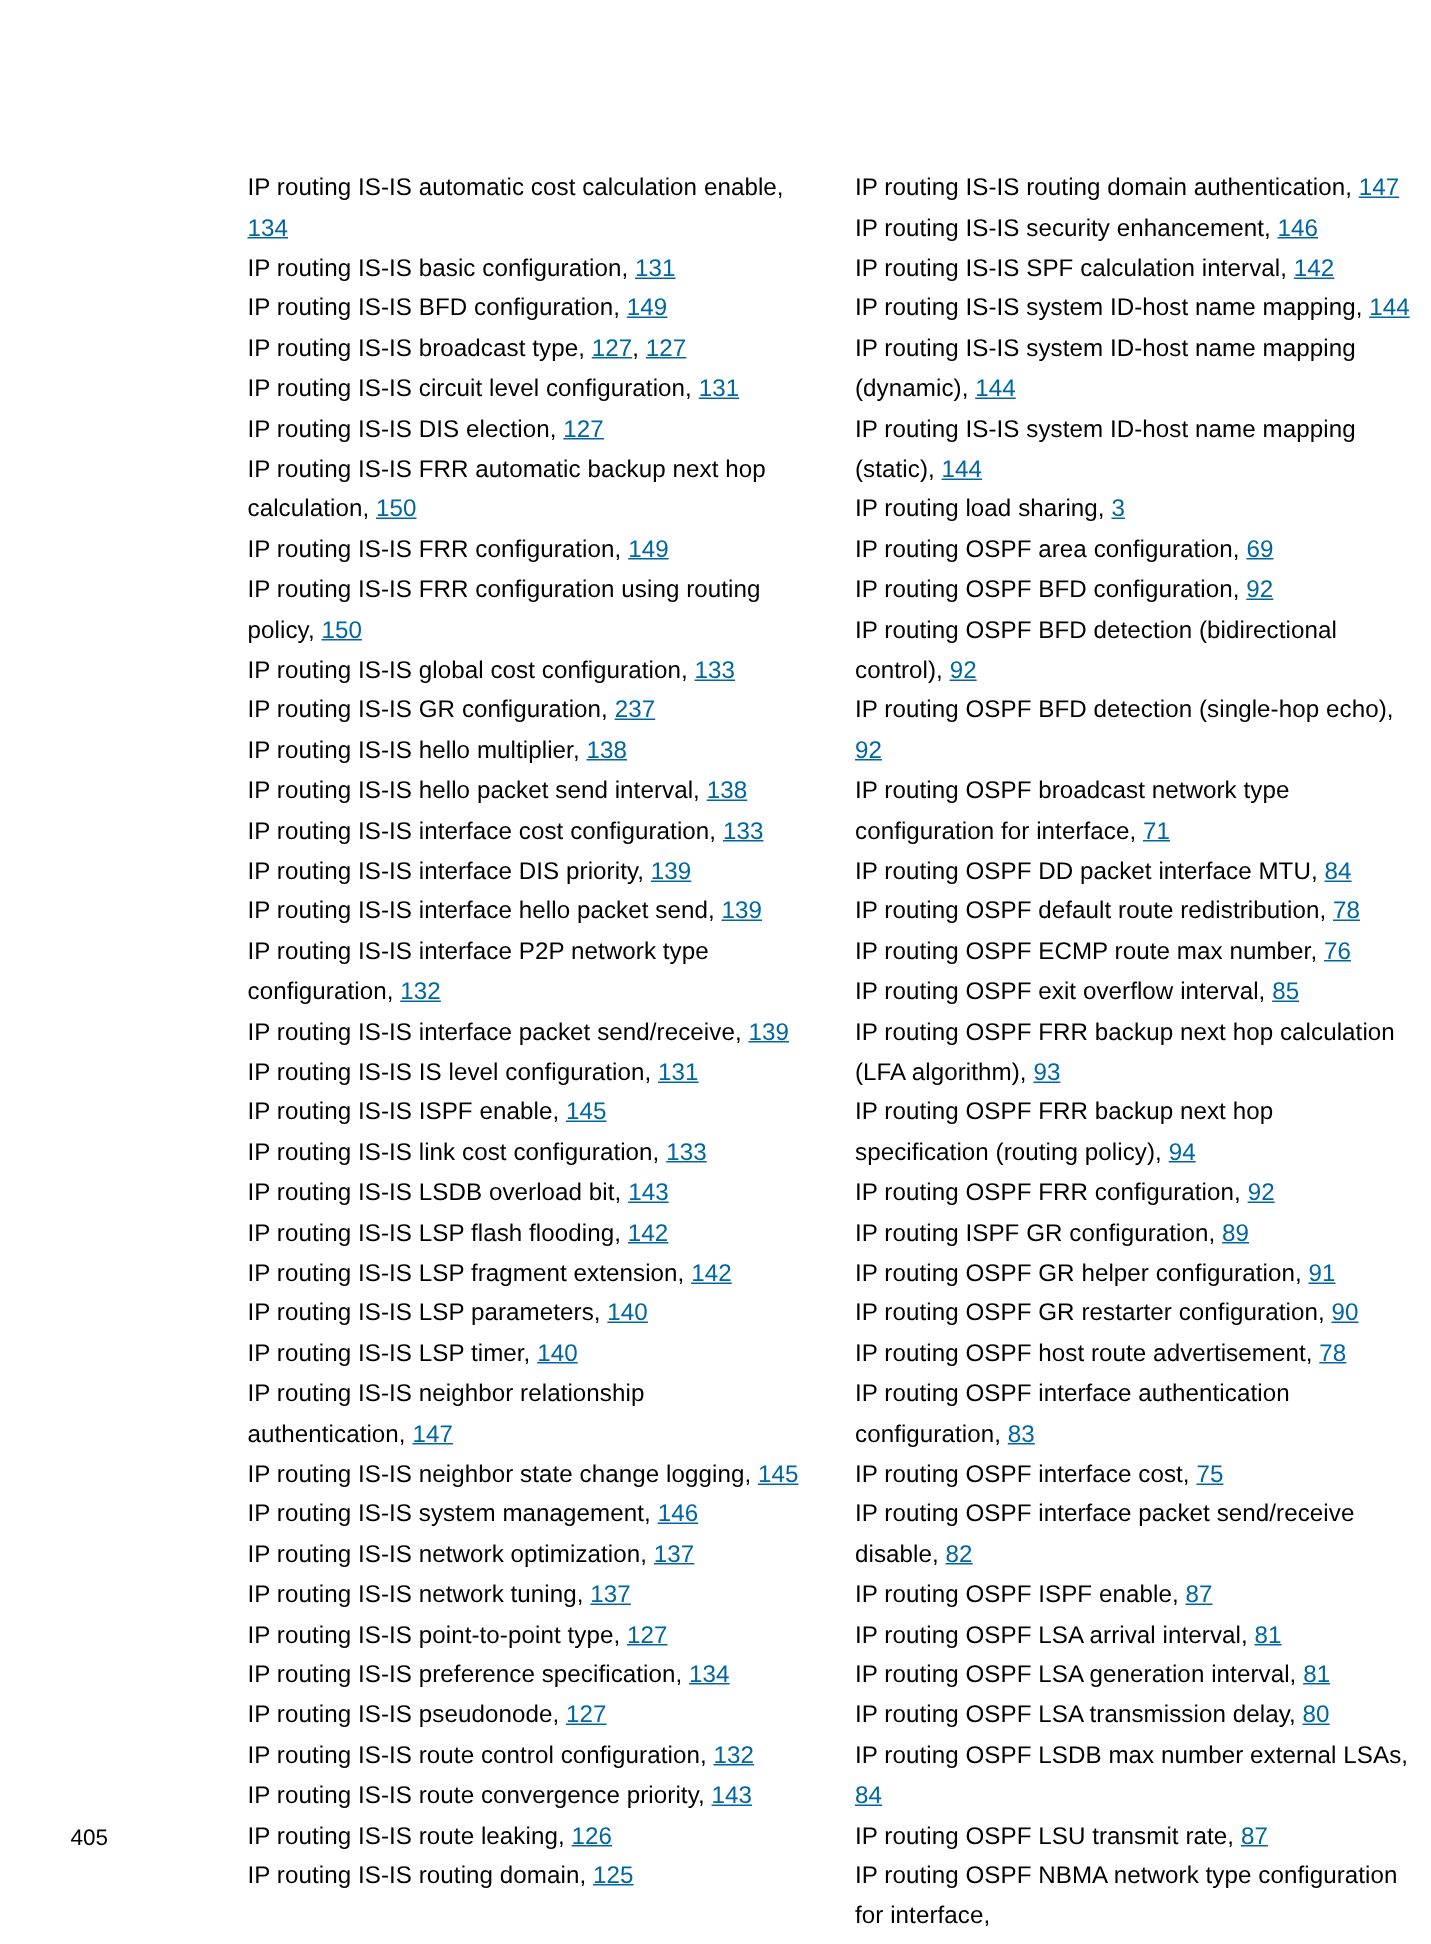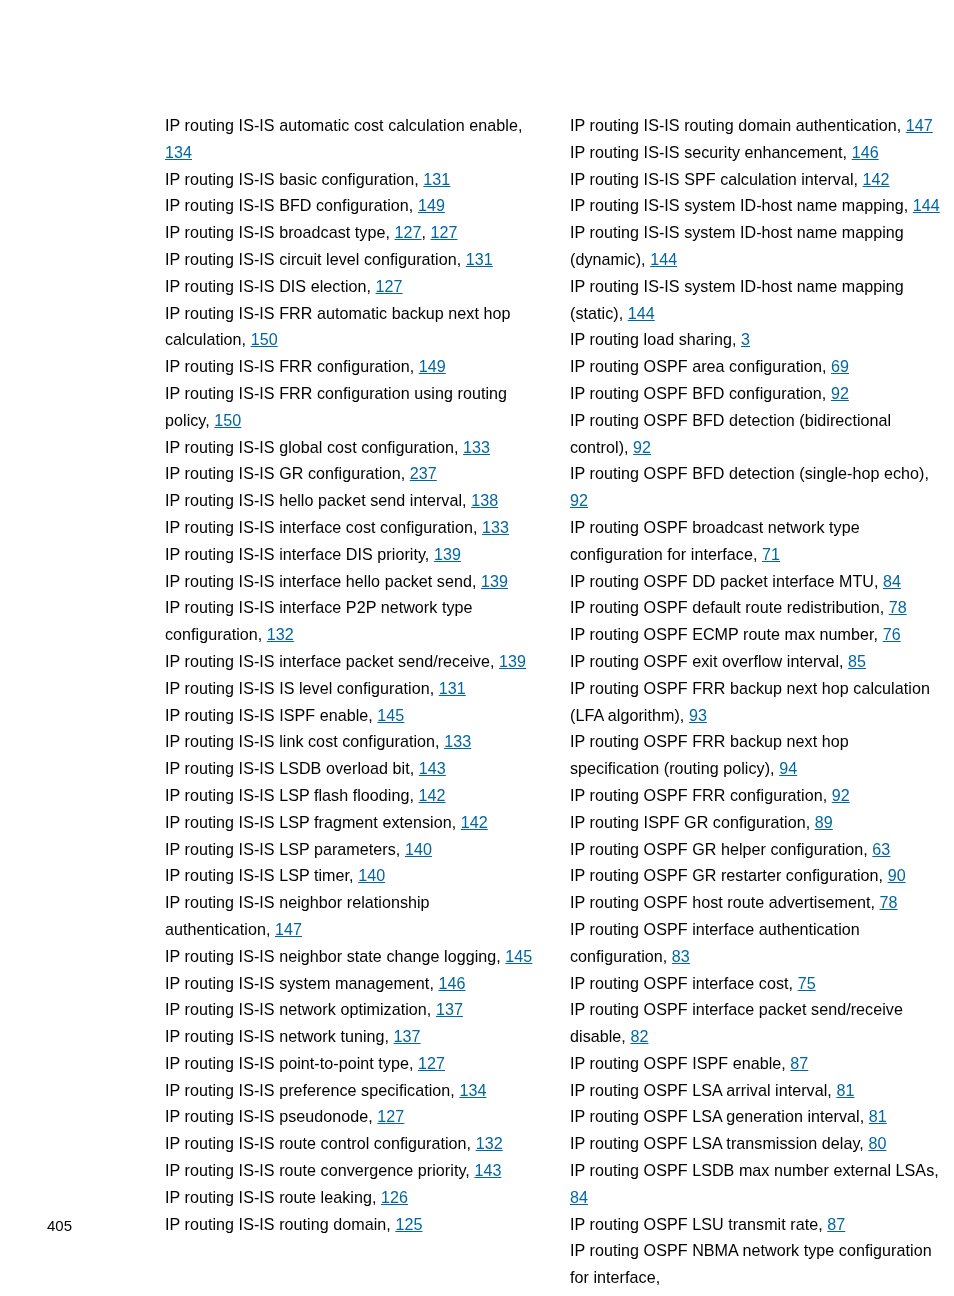--- a/index.html
+++ b/index.html
@@ -55,20 +55,21 @@
         <div class="entry"><span>IP routing IS-IS basic configuration, </span><a class="pg">131</a></div>
         <div class="entry"><span>IP routing IS-IS BFD configuration, </span><a class="pg">149</a></div>
         <div class="entry"><span>IP routing IS-IS broadcast type, </span><a class="pg">127</a>, <a class="pg">127</a></div>
         <div class="entry"><span>IP routing IS-IS circuit level configuration, </span><a class="pg">131</a></div>
         <div class="entry"><span>IP routing IS-IS DIS election, </span><a class="pg">127</a></div>
         <div class="entry"><span>IP routing IS-IS FRR automatic backup next hop calculation, </span><a class="pg">150</a></div>
         <div class="entry"><span>IP routing IS-IS FRR configuration, </span><a class="pg">149</a></div>
         <div class="entry"><span>IP routing IS-IS FRR configuration using routing policy, </span><a class="pg">150</a></div>
         <div class="entry"><span>IP routing IS-IS global cost configuration, </span><a class="pg">133</a></div>
         <div class="entry"><span>IP routing IS-IS GR configuration, </span><a class="pg">237</a></div>
+        <div class="entry"><span>IP routing IS-IS hello multiplier, </span><a class="pg">138</a></div>
         <div class="entry"><span>IP routing IS-IS hello packet send interval, </span><a class="pg">138</a></div>
         <div class="entry"><span>IP routing IS-IS interface cost configuration, </span><a class="pg">133</a></div>
         <div class="entry"><span>IP routing IS-IS interface DIS priority, </span><a class="pg">139</a></div>
         <div class="entry"><span>IP routing IS-IS interface hello packet send, </span><a class="pg">139</a></div>
         <div class="entry"><span>IP routing IS-IS interface P2P network type configuration, </span><a class="pg">132</a></div>
         <div class="entry"><span>IP routing IS-IS interface packet send/receive, </span><a class="pg">139</a></div>
         <div class="entry"><span>IP routing IS-IS IS level configuration, </span><a class="pg">131</a></div>
         <div class="entry"><span>IP routing IS-IS ISPF enable, </span><a class="pg">145</a></div>
         <div class="entry"><span>IP routing IS-IS link cost configuration, </span><a class="pg">133</a></div>
         <div class="entry"><span>IP routing IS-IS LSDB overload bit, </span><a class="pg">143</a></div>
@@ -103,21 +104,21 @@
         <div class="entry"><span>IP routing OSPF BFD detection (single-hop echo), </span><a class="pg">92</a></div>
         <div class="entry"><span>IP routing OSPF broadcast network type configuration for interface, </span><a class="pg">71</a></div>
         <div class="entry"><span>IP routing OSPF DD packet interface MTU, </span><a class="pg">84</a></div>
         <div class="entry"><span>IP routing OSPF default route redistribution, </span><a class="pg">78</a></div>
         <div class="entry"><span>IP routing OSPF ECMP route max number, </span><a class="pg">76</a></div>
         <div class="entry"><span>IP routing OSPF exit overflow interval, </span><a class="pg">85</a></div>
         <div class="entry"><span>IP routing OSPF FRR backup next hop calculation (LFA algorithm), </span><a class="pg">93</a></div>
         <div class="entry"><span>IP routing OSPF FRR backup next hop specification (routing policy), </span><a class="pg">94</a></div>
         <div class="entry"><span>IP routing OSPF FRR configuration, </span><a class="pg">92</a></div>
         <div class="entry"><span>IP routing ISPF GR configuration, </span><a class="pg">89</a></div>
-        <div class="entry"><span>IP routing OSPF GR helper configuration, </span><a class="pg">63</a></div>
+        <div class="entry"><span>IP routing OSPF GR helper configuration, </span><a class="pg">91</a></div>
         <div class="entry"><span>IP routing OSPF GR restarter configuration, </span><a class="pg">90</a></div>
         <div class="entry"><span>IP routing OSPF host route advertisement, </span><a class="pg">78</a></div>
         <div class="entry"><span>IP routing OSPF interface authentication configuration, </span><a class="pg">83</a></div>
         <div class="entry"><span>IP routing OSPF interface cost, </span><a class="pg">75</a></div>
         <div class="entry"><span>IP routing OSPF interface packet send/receive disable, </span><a class="pg">82</a></div>
         <div class="entry"><span>IP routing OSPF ISPF enable, </span><a class="pg">87</a></div>
         <div class="entry"><span>IP routing OSPF LSA arrival interval, </span><a class="pg">81</a></div>
         <div class="entry"><span>IP routing OSPF LSA generation interval, </span><a class="pg">81</a></div>
         <div class="entry"><span>IP routing OSPF LSA transmission delay, </span><a class="pg">80</a></div>
         <div class="entry"><span>IP routing OSPF LSDB max number external LSAs, </span><a class="pg">84</a></div>

